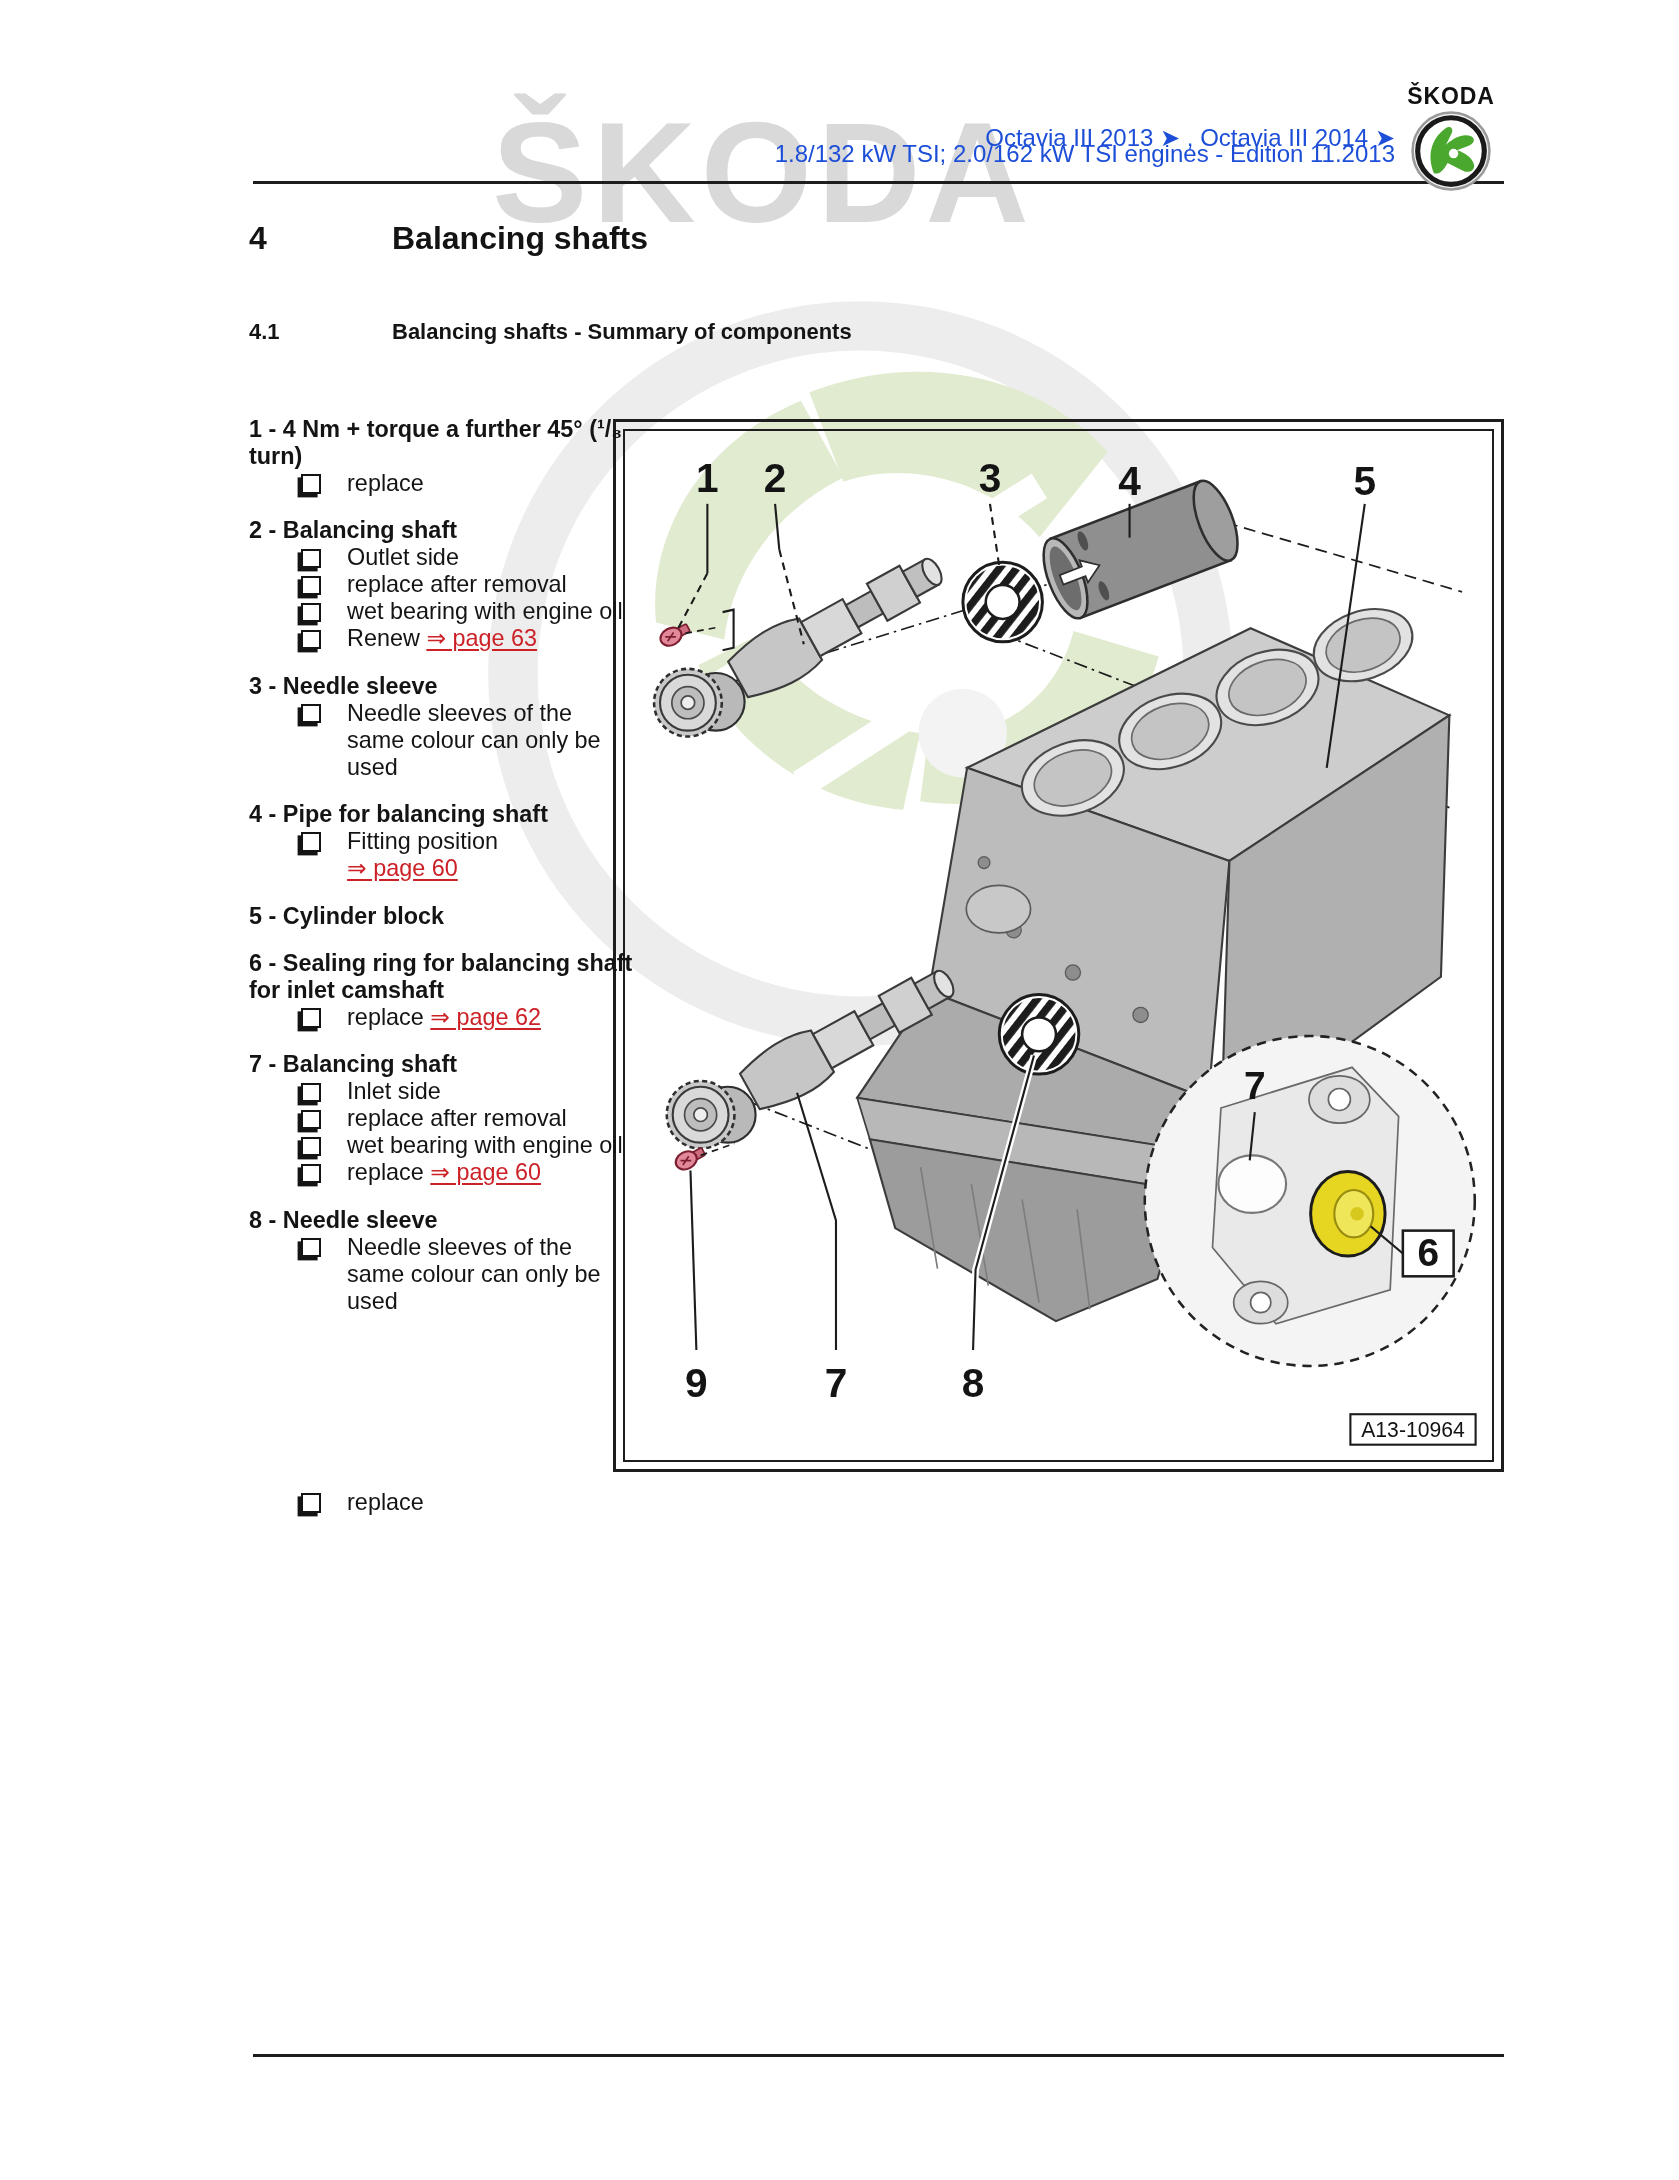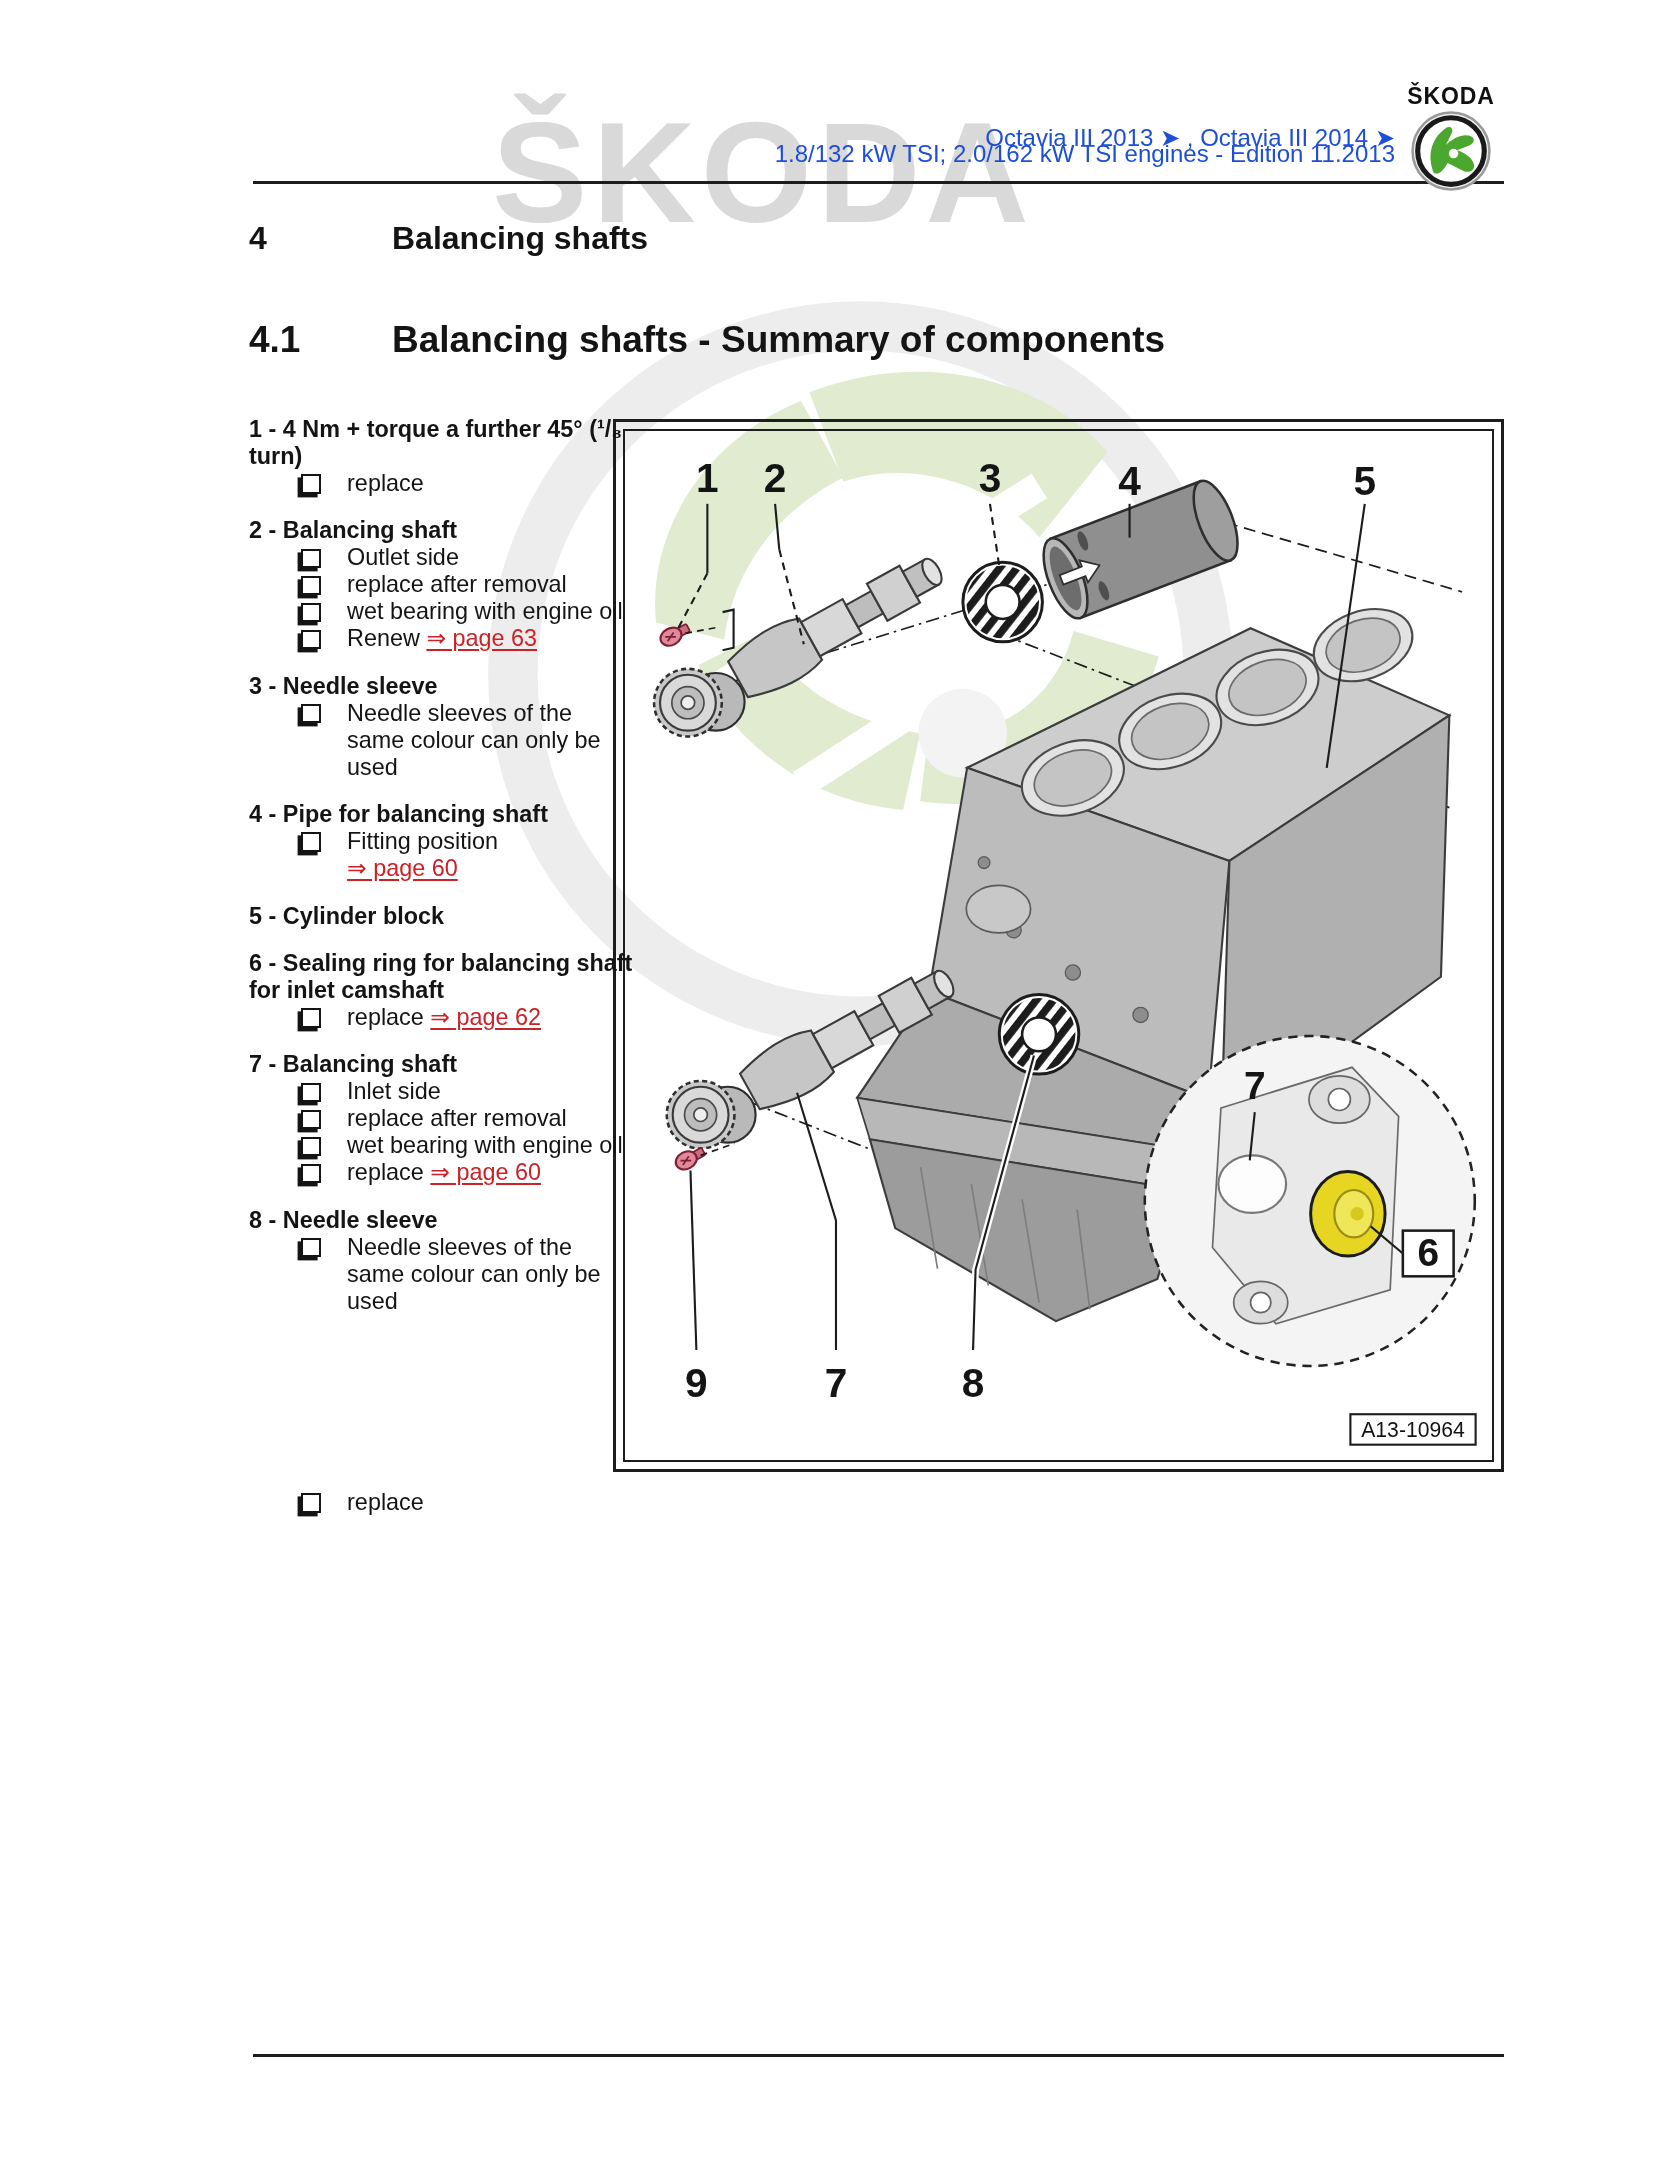--- a/index.html
+++ b/index.html
@@ -17,21 +17,21 @@
   .hdr-line{ position:absolute; font-size:24px; color:#1d4ed8; white-space:nowrap; z-index:2;}
   .hdr-line.l1{ top:124px; right:285px; }
   .hdr-line.l2{ top:140px; right:285px; }
   .hdr-rule{ position:absolute; left:253px; top:181px; width:1251px; height:3.4px; background:#1d1d1d; z-index:2;}
   .logo-block{ position:absolute; left:1404px; top:83px; width:94px; text-align:center; z-index:2;}
   .logo-word{ font-size:23px; font-weight:bold; letter-spacing:0.9px; color:#111; }
   
   .sec{ position:absolute; left:249px; z-index:2; font-weight:bold; white-space:nowrap;}
   .sec .num{ display:inline-block; width:143px; }
   .sec.s4  { top:220px; font-size:32px; }
-  .sec.s41 { top:319px; font-size:37px; }
+  .sec.s41 { top:319px; font-size:22px; }
   
   .legend-col{ position:absolute; left:249px; top:416px; width:385px; z-index:2; }
   .legend-item{ margin-bottom:20.4px; }
   .item-title{ font-weight:bold; font-size:23.4px; line-height:27px; }
   .sub{ display:flex; align-items:flex-start; padding-left:49px; font-size:23.4px; line-height:27px;}
   .cb{ flex:none; width:15.3px; height:15.3px; border:2.6px solid #141414; box-shadow:-3.4px 3.4px 0 0 #141414;
        margin:4.3px 26.4px 0 3.4px; background:#fff;}
   .plink{ color:#cc2127; text-decoration:underline; text-underline-offset:3.4px;}
   .item9-box{ position:absolute; left:249px; top:1489px; width:1193px; z-index:2;}
   

